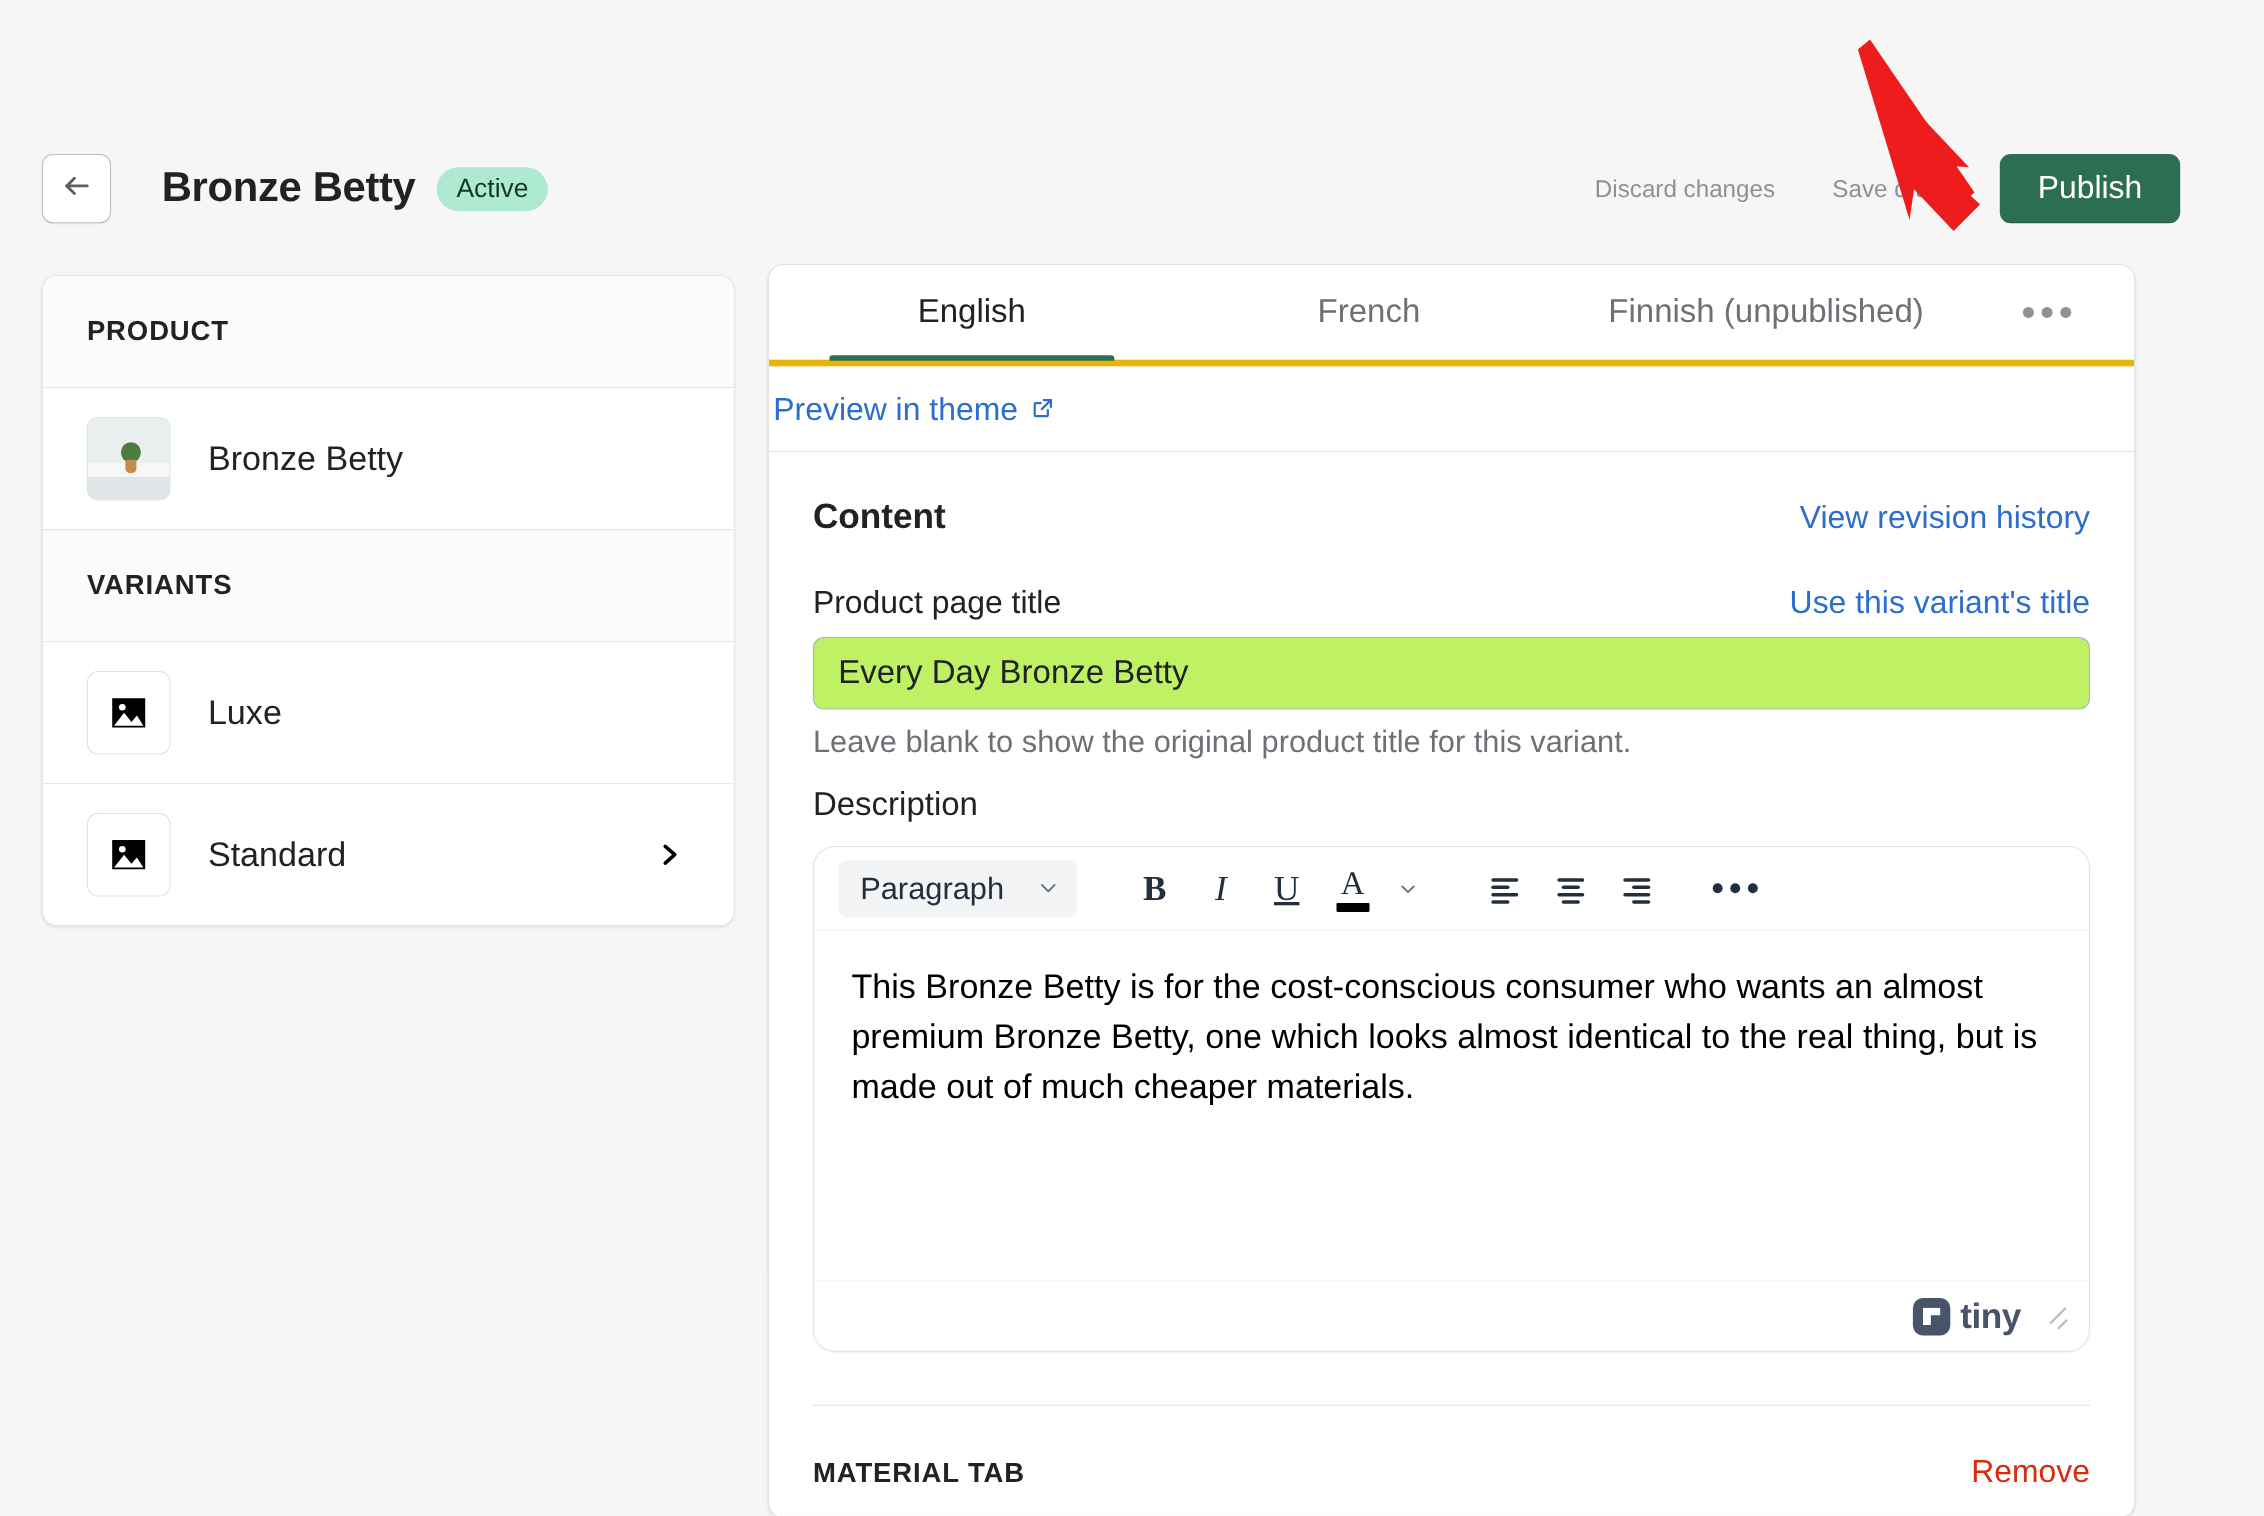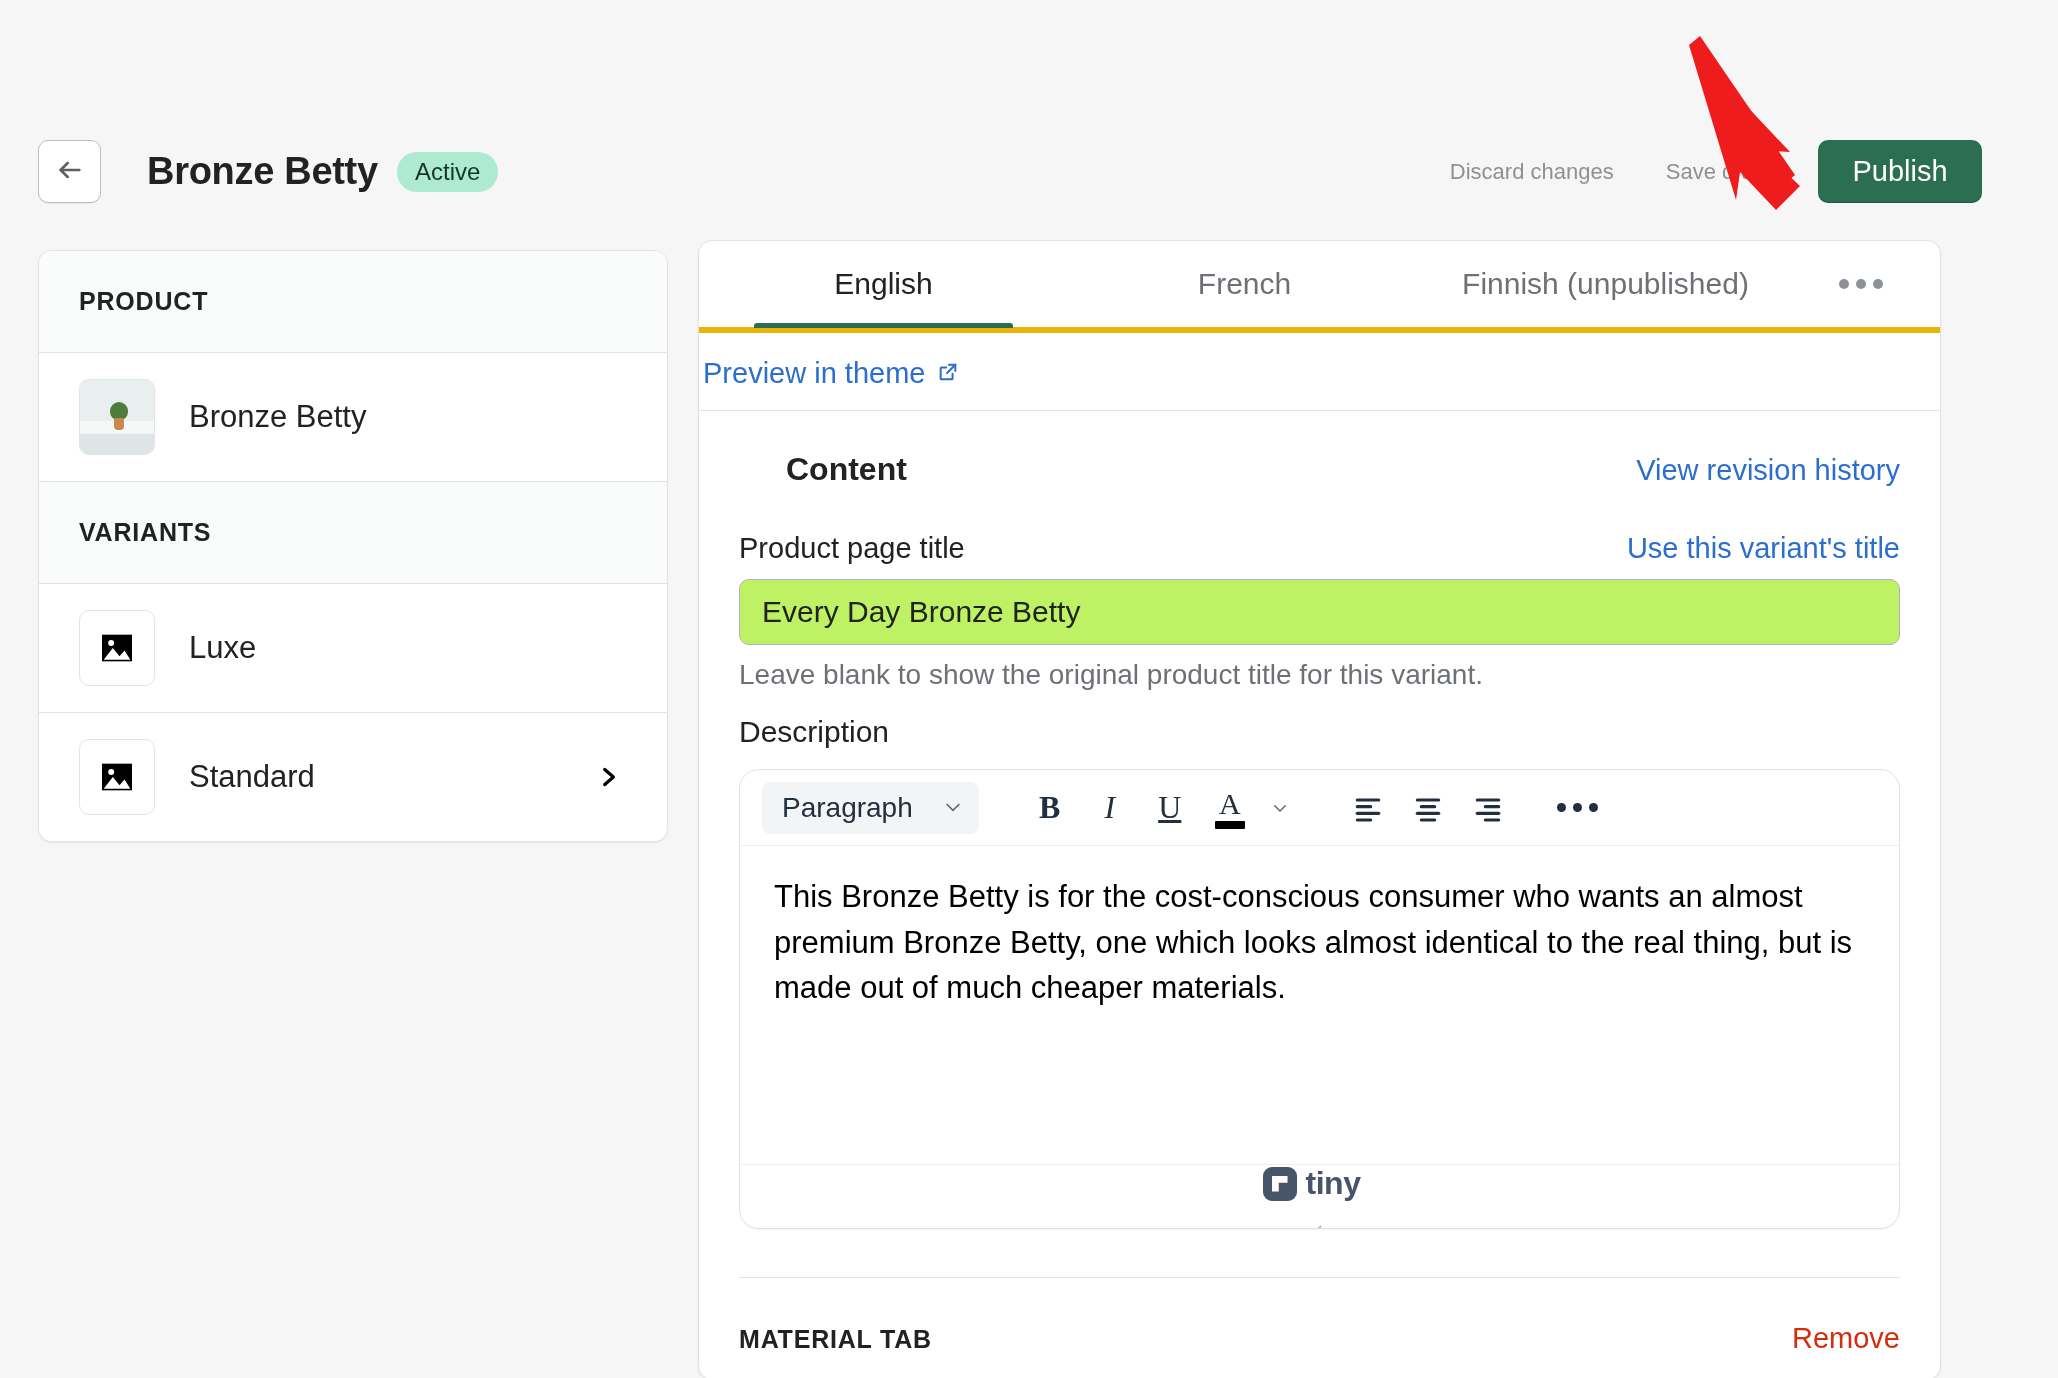--- a/index.html
+++ b/index.html
@@ -198,21 +198,21 @@
     font-size: 29px; color: #2c6ecb; cursor: pointer;
     display: inline-flex; align-items: center; gap: 12px;
   }
   .preview-link svg { width: 22px; height: 22px; }
 
   .content-body { padding: 40px 40px 0 40px; }
   .content-head-row {
     display: flex; align-items: baseline; justify-content: space-between;
     margin-bottom: 44px;
   }
-  .content-title { font-size: 32px; font-weight: 700; color: #202223; margin-left: 47px; }
+  .content-title { font-size: 32px; font-weight: 700; color: #202223; }
   .blue-link { font-size: 29px; color: #2c6ecb; cursor: pointer; }
 
   .field-label-row {
     display: flex; align-items: baseline; justify-content: space-between;
     margin-bottom: 14px;
   }
   .field-label { font-size: 29px; color: #202223; }
   .text-input {
     width: 100%; height: 66px;
     border: 1px solid #aeb4b9;
@@ -284,21 +284,20 @@
     padding: 28px 34px;
     font-size: 31px; line-height: 1.47;
     color: #000000;
   }
   .editor-status {
     height: 64px;
     border-top: 1px solid #eef0f1;
     display: flex; align-items: center; justify-content: flex-end;
     padding: 0 16px 0 0;
     gap: 18px;
-    flex-direction: column;
   }
   .tiny-logo { display: flex; align-items: center; gap: 9px; color: #48546a; }
   .tiny-mark {
     width: 34px; height: 34px; background: #48546a; border-radius: 9px;
     position: relative;
   }
   .tiny-mark::after {
     content: ""; position: absolute; left: 9px; top: 9px;
     width: 16px; height: 16px; background: #ffffff;
     clip-path: polygon(0 0, 100% 0, 100% 45%, 45% 45%, 45% 100%, 0 100%);

